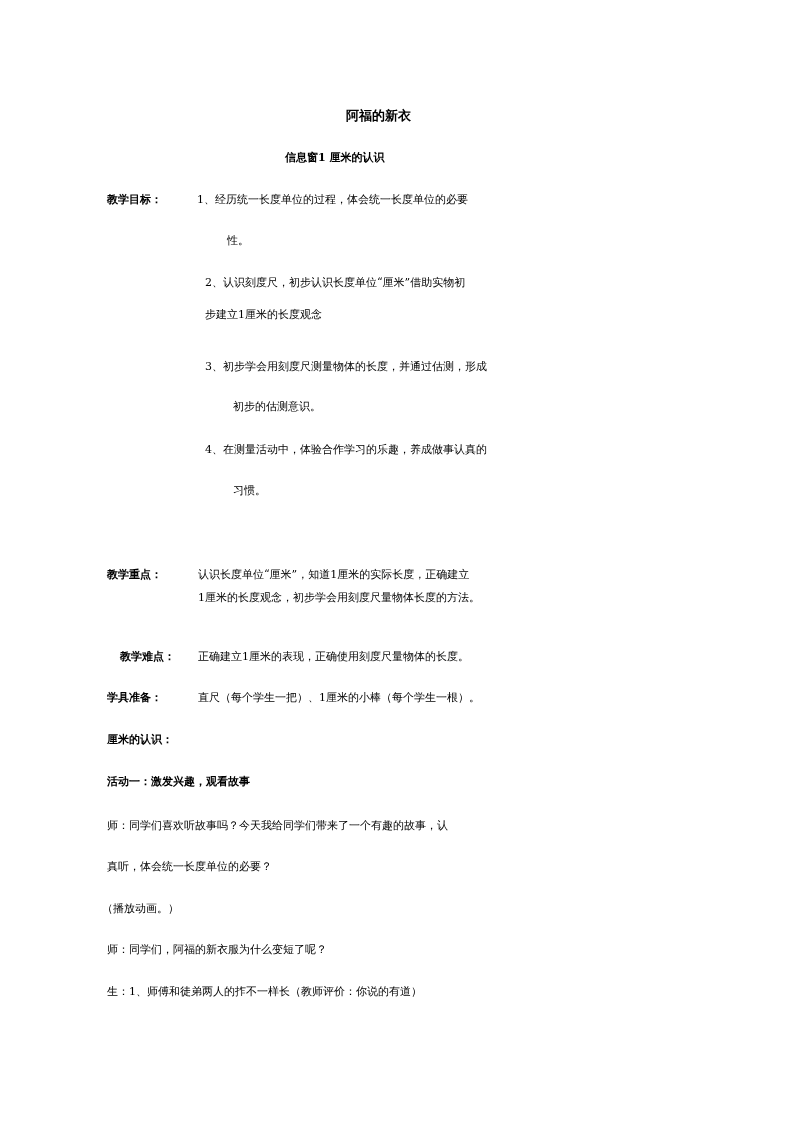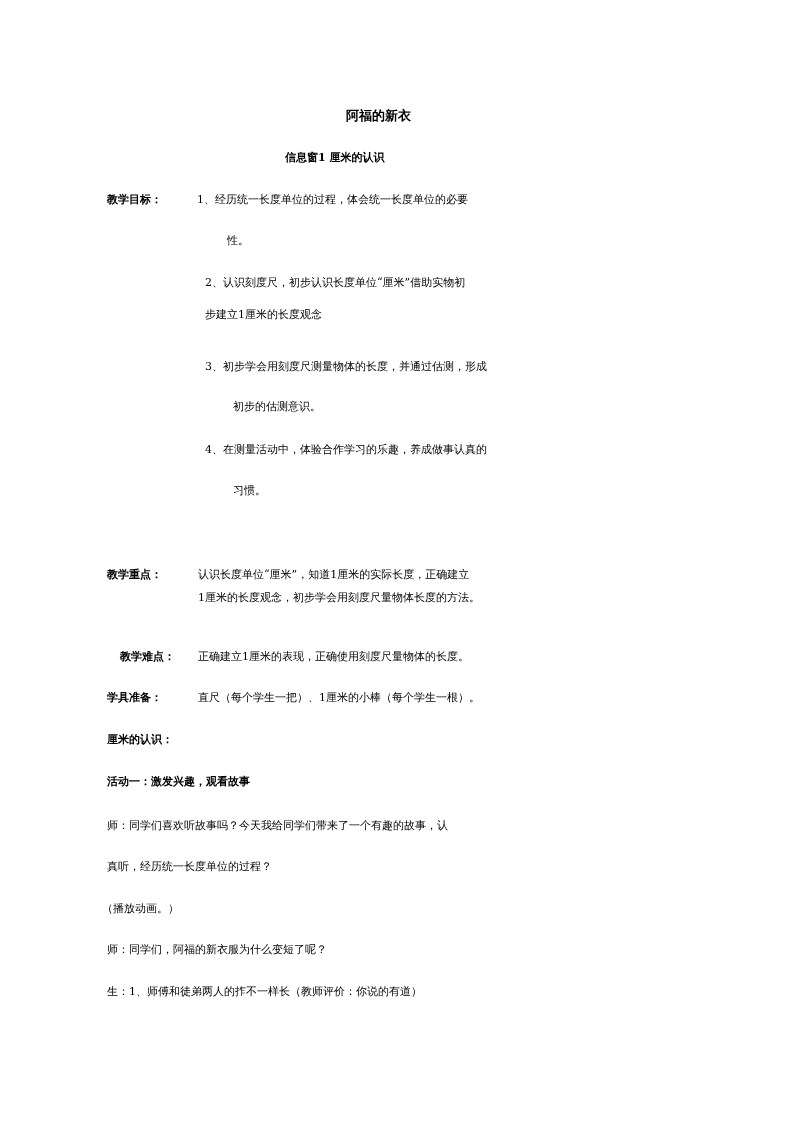--- a/index.html
+++ b/index.html
@@ -36,17 +36,17 @@
   <div class="line b" style="left:120px; top:647px;">教学难点：</div>
   <div class="line" style="left:198px; top:647px;">正确建立1厘米的表现，正确使用刻度尺量物体的长度。</div>
 
   <div class="line b" style="left:107px; top:688px;">学具准备：</div>
   <div class="line" style="left:198px; top:688px;">直尺（每个学生一把）、1厘米的小棒（每个学生一根）。</div>
 
   <div class="line b" style="left:107px; top:730px;">厘米的认识：</div>
 
   <div class="line b" style="left:107px; top:772px;">活动一：激发兴趣，观看故事</div>
   <div class="line" style="left:107px; top:816px;">师：同学们喜欢听故事吗？今天我给同学们带来了一个有趣的故事，认</div>
-  <div class="line" style="left:107px; top:857px;">真听，经历统一长度单位的过程？</div>
+  <div class="line" style="left:107px; top:857px;">真听，体会统一长度单位的必要？</div>
   <div class="line" style="left:102px; top:899px;">（播放动画。）</div>
   <div class="line" style="left:107px; top:940px;">师：同学们，阿福的新衣服为什么变短了呢？</div>
   <div class="line" style="left:107px; top:982px;">生：1、师傅和徒弟两人的拃不一样长（教师评价：你说的有道）</div>
 </div>
 
 </body></html>

